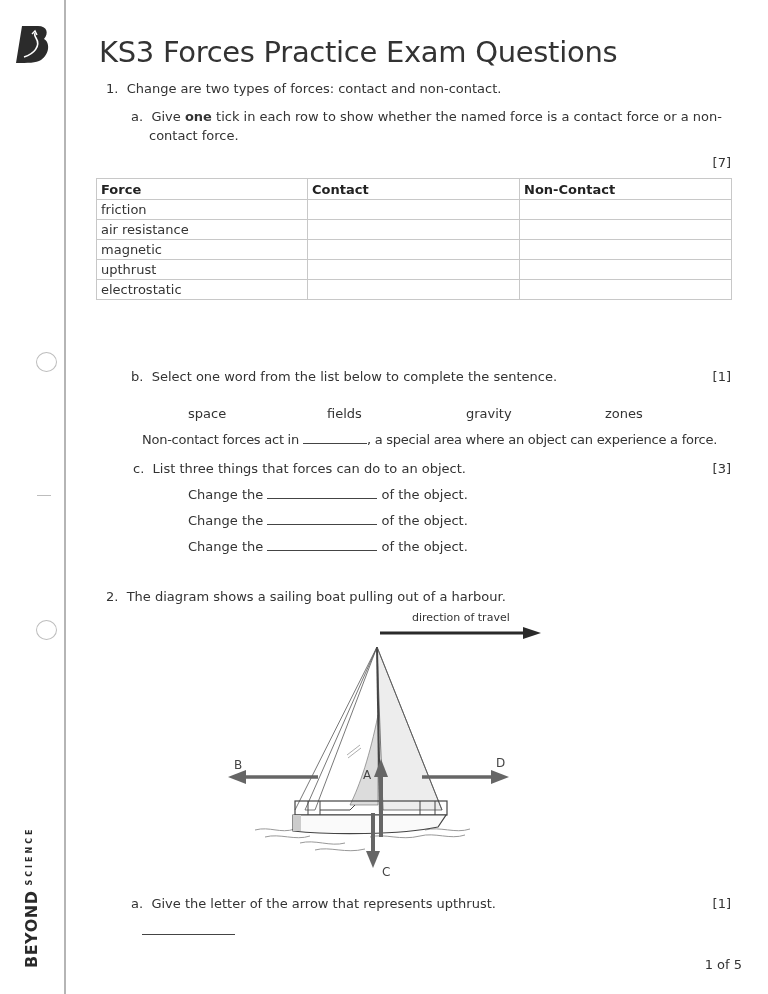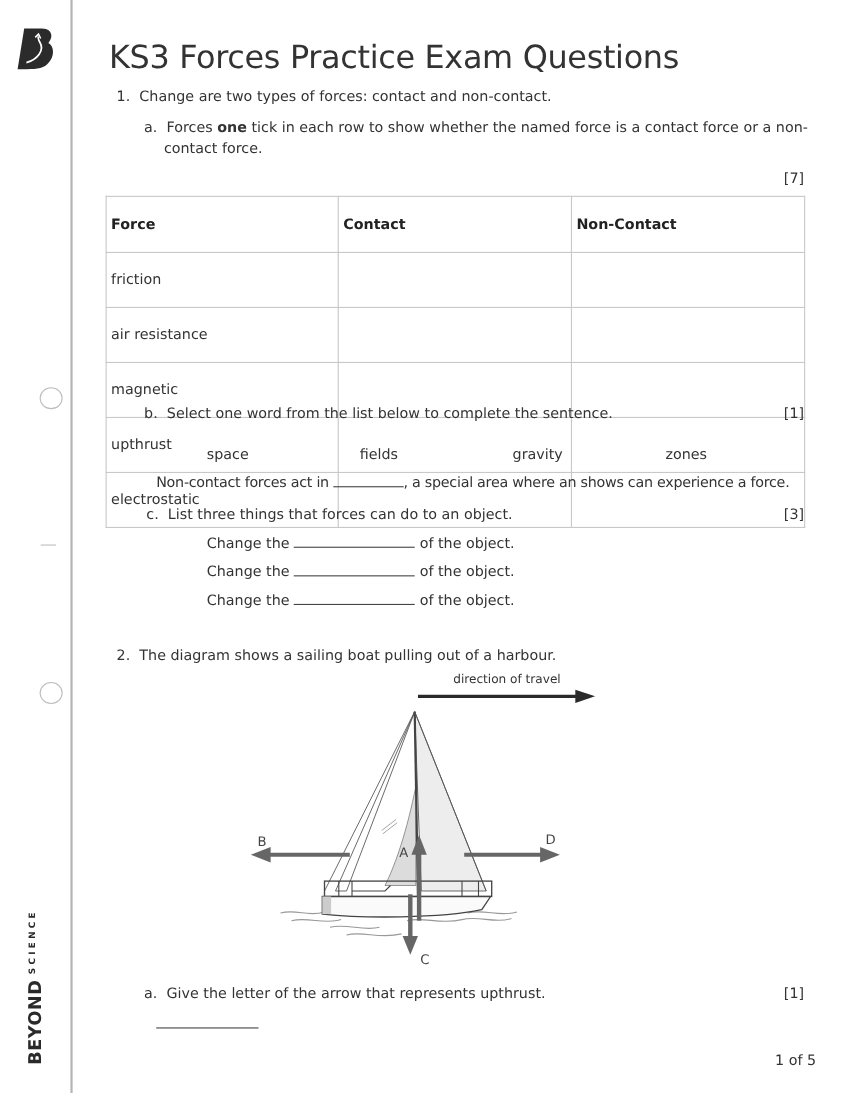--- a/index.html
+++ b/index.html
@@ -14,21 +14,21 @@
   .brand { position: absolute; left: 22px; top: 968px; transform: rotate(-90deg); transform-origin: 0 0; white-space: nowrap; }
   .brand .b1 { font-family: "DejaVu Sans", sans-serif; font-weight: bold; font-size: 16px; letter-spacing: 0.5px; color: #2a2a2a; }
   .brand .b2 { font-family: "DejaVu Sans", sans-serif; font-weight: bold; font-size: 8px; letter-spacing: 3px; color: #2a2a2a; margin-left: 5px; vertical-align: 5px; }
 
   .title { position: absolute; left: 95px; top: 31px; font-size: 29px; font-weight: normal; color: #333; margin: 4px; letter-spacing: -0.3px; }
   .t { position: absolute; font-size: 13px; color: #333; white-space: nowrap; }
   .t b { font-weight: bold; }
   .mark { position: absolute; right: 37px; font-size: 13px; color: #333; }
 
   table.forces { position: absolute; left: 96px; top: 178px; width: 636px; border-collapse: collapse; font-size: 13px; }
-  table.forces th, table.forces td { border: 1px solid #c8c8c8; height: 19px; padding: 15px 4px; text-align: left; color: #333; }
+  table.forces th, table.forces td { border: 1px solid #c8c8c8; height: 19px; padding: 0 4px; text-align: left; color: #333; }
   table.forces th { font-weight: bold; color: #222; height: 20px; }
   table.forces td.ans { width: 203px; }
 
   .blank { display: inline-block; border-bottom: 1px solid #444; vertical-align: baseline; height: 1px; }
 
   .diagram { position: absolute; left: 220px; top: 605px; width: 340px; height: 285px; }
   .answer-line { position: absolute; left: 142px; top: 934px; width: 93px; height: 1px; background: #444; }
   .page-num { position: absolute; right: 26px; top: 957px; font-size: 13px; color: #333; }
 </style>
 </head>
@@ -47,21 +47,21 @@
   <span class="b1">BEYOND</span><span class="b2">SCIENCE</span>
 </div>
 
 <h1 class="title">KS3 Forces Practice Exam Questions</h1>
 
 <div class="t" style="left:106px; top:81px">
   <span>1.</span>&nbsp; <span>Change are two types of forces: contact and non-contact.</span>
 </div>
 
 <div class="t" style="left:131px; top:109px">
-  <span>a.</span>&nbsp; <span>Forces </span><b>one</b><span> tick in each row to show whether the named force is a contact force or a non-</span>
+  <span>a.</span>&nbsp; <span>Give </span><b>one</b><span> tick in each row to show whether the named force is a contact force or a non-</span>
 </div>
 <div class="t" style="left:149px; top:128px">contact force.</div>
 <div class="mark" style="top:155px">[7]</div>
 
 <table class="forces">
   <thead>
     <tr>
       <th>Force</th>
       <th>Contact</th>
       <th>Non-Contact</th>
@@ -101,21 +101,21 @@
 </div>
 <div class="mark" style="top:369px">[1]</div>
 
 <div class="t" style="left:188px; top:406px">space</div>
 <div class="t" style="left:327px; top:406px">fields</div>
 <div class="t" style="left:466px; top:406px">gravity</div>
 <div class="t" style="left:605px; top:406px">zones</div>
 
 <div class="t" style="left:142px; top:432px; letter-spacing:-0.25px">
   <span>Non-contact forces act in</span>
-  <span class="blank" style="width:64px"></span><span>, a special area where an shows can experience a force.</span>
+  <span class="blank" style="width:64px"></span><span>, a special area where an object can experience a force.</span>
 </div>
 
 <div class="t" style="left:133px; top:461px">
   <span>c.</span>&nbsp; <span>List three things that forces can do to an object.</span>
 </div>
 <div class="mark" style="top:461px">[3]</div>
 
 <div class="t" style="left:188px; top:487px">
   <span>Change the</span>
   <span class="blank" style="width:110px"></span>

